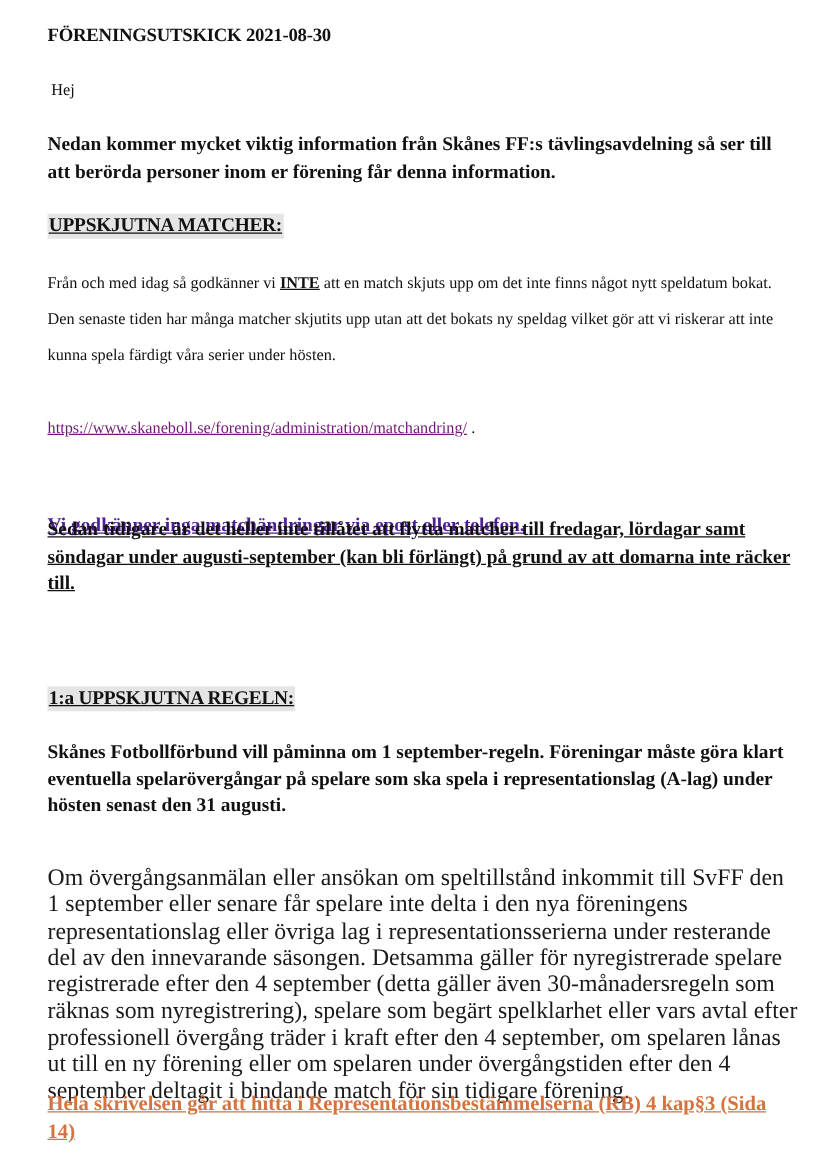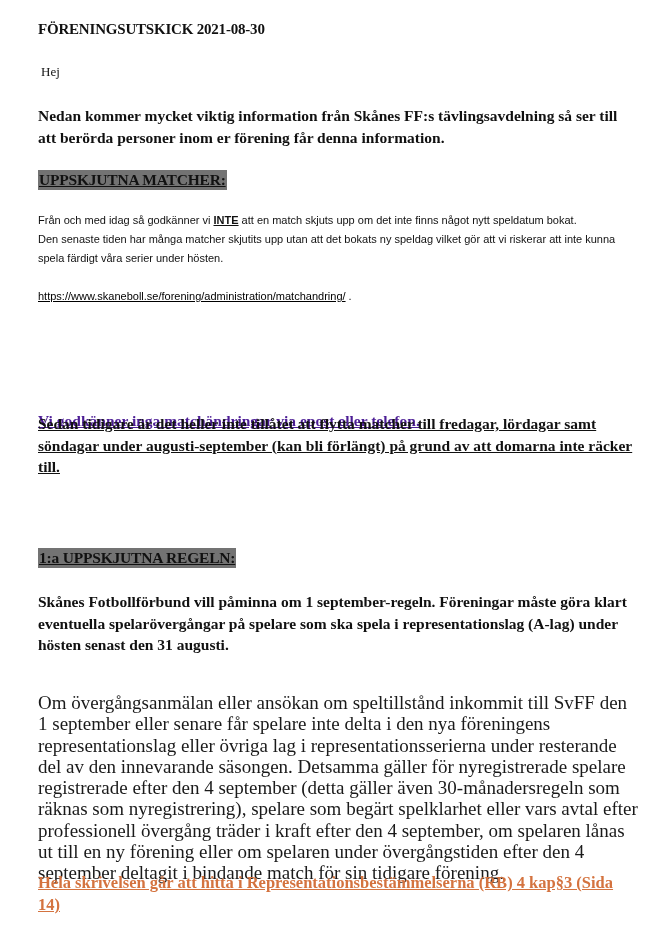--- a/index.html
+++ b/index.html
@@ -14,31 +14,31 @@
       top: 21px; font-family: "Liberation Serif", serif; font-weight: bold;
       font-size: 15px; letter-spacing: -0.2px;
     }
     .greet { top: 64px; left: 3px; font-family: "Liberation Serif", serif; font-size: 13px; }
     .bold-para {
       font-family: "Liberation Serif", serif; font-weight: bold; font-size: 15.5px; line-height: 21.5px;
     }
     .intro { top: 105px; }
     .heading {
       font-family: "Liberation Serif", serif; font-weight: bold; font-size: 15.5px;
-      text-decoration: underline; background: #737373; display: inline-block;
+      text-decoration: underline; background: #e5e5e5; display: inline-block;
       padding: 0 1px; line-height: 20px; letter-spacing: -0.2px;
     }
     .h1 { top: 170px; width: auto; }
     .h2 { top: 548px; width: auto; }
     .reg-para {
-      font-family: Liberation Sans, sans-serif; font-size: 11px; line-height: 19px;
+      font-family: Liberation Serif, serif; font-size: 13px; line-height: 29px;
     }
     .p1 { top: 211px; }
     .inte { font-weight: bold; text-decoration: underline; }
-    .link { color: #000000; text-decoration: underline; }
+    .link { color: #701a75; text-decoration: underline; }
     .dot { color: #111; }
     .warn { top: 375px; color: #4c1d95; font-family: "Liberation Serif", serif; font-weight: bold; font-size: 15.5px; text-decoration: underline; margin-top: 37px; }
     .p2 { top: 413px; text-decoration: underline; }
     .p3 { top: 591px; }
     .small-para {
       top: 692px; font-family: "Liberation Serif", serif; font-size: 19px; line-height: 21.3px; color: #1a1a1a;
     }
     .ref {
       top: 872px; font-family: "Liberation Serif", serif; font-weight: bold; font-size: 16.5px;
       line-height: 22px; color: #d4733f; text-decoration: underline;

